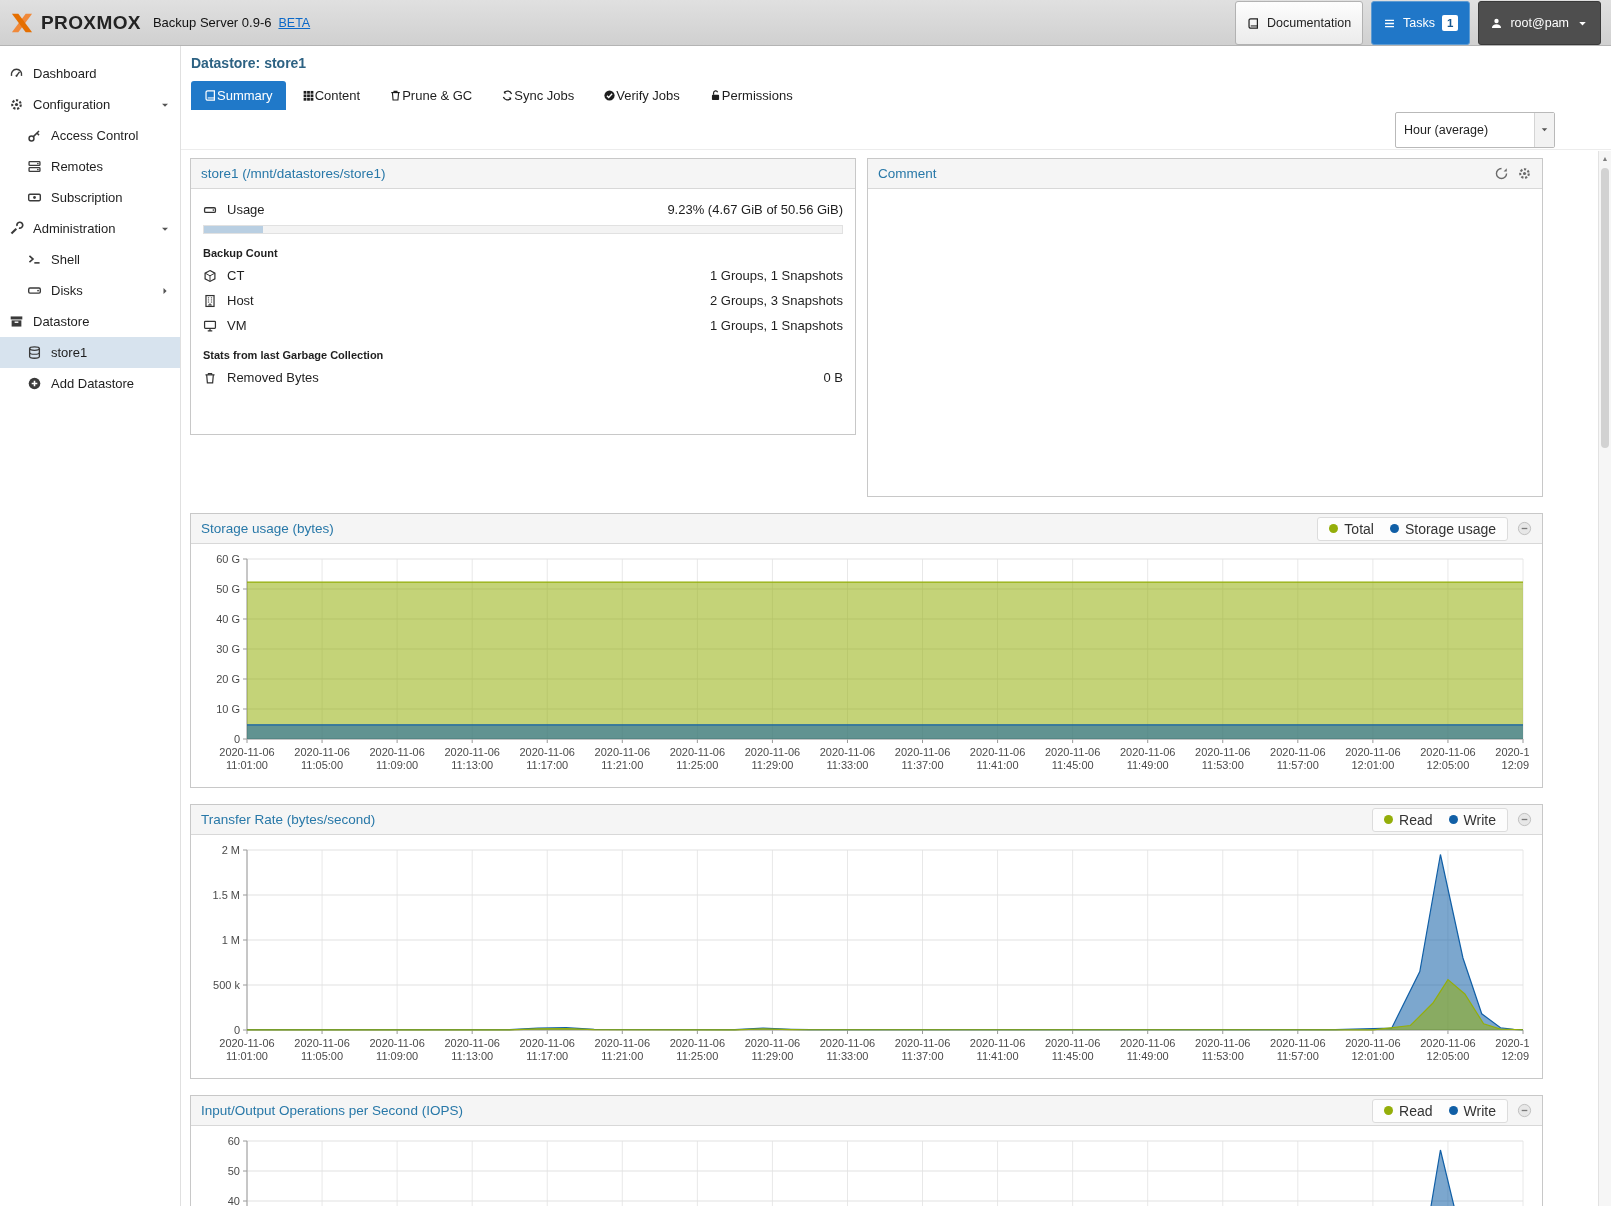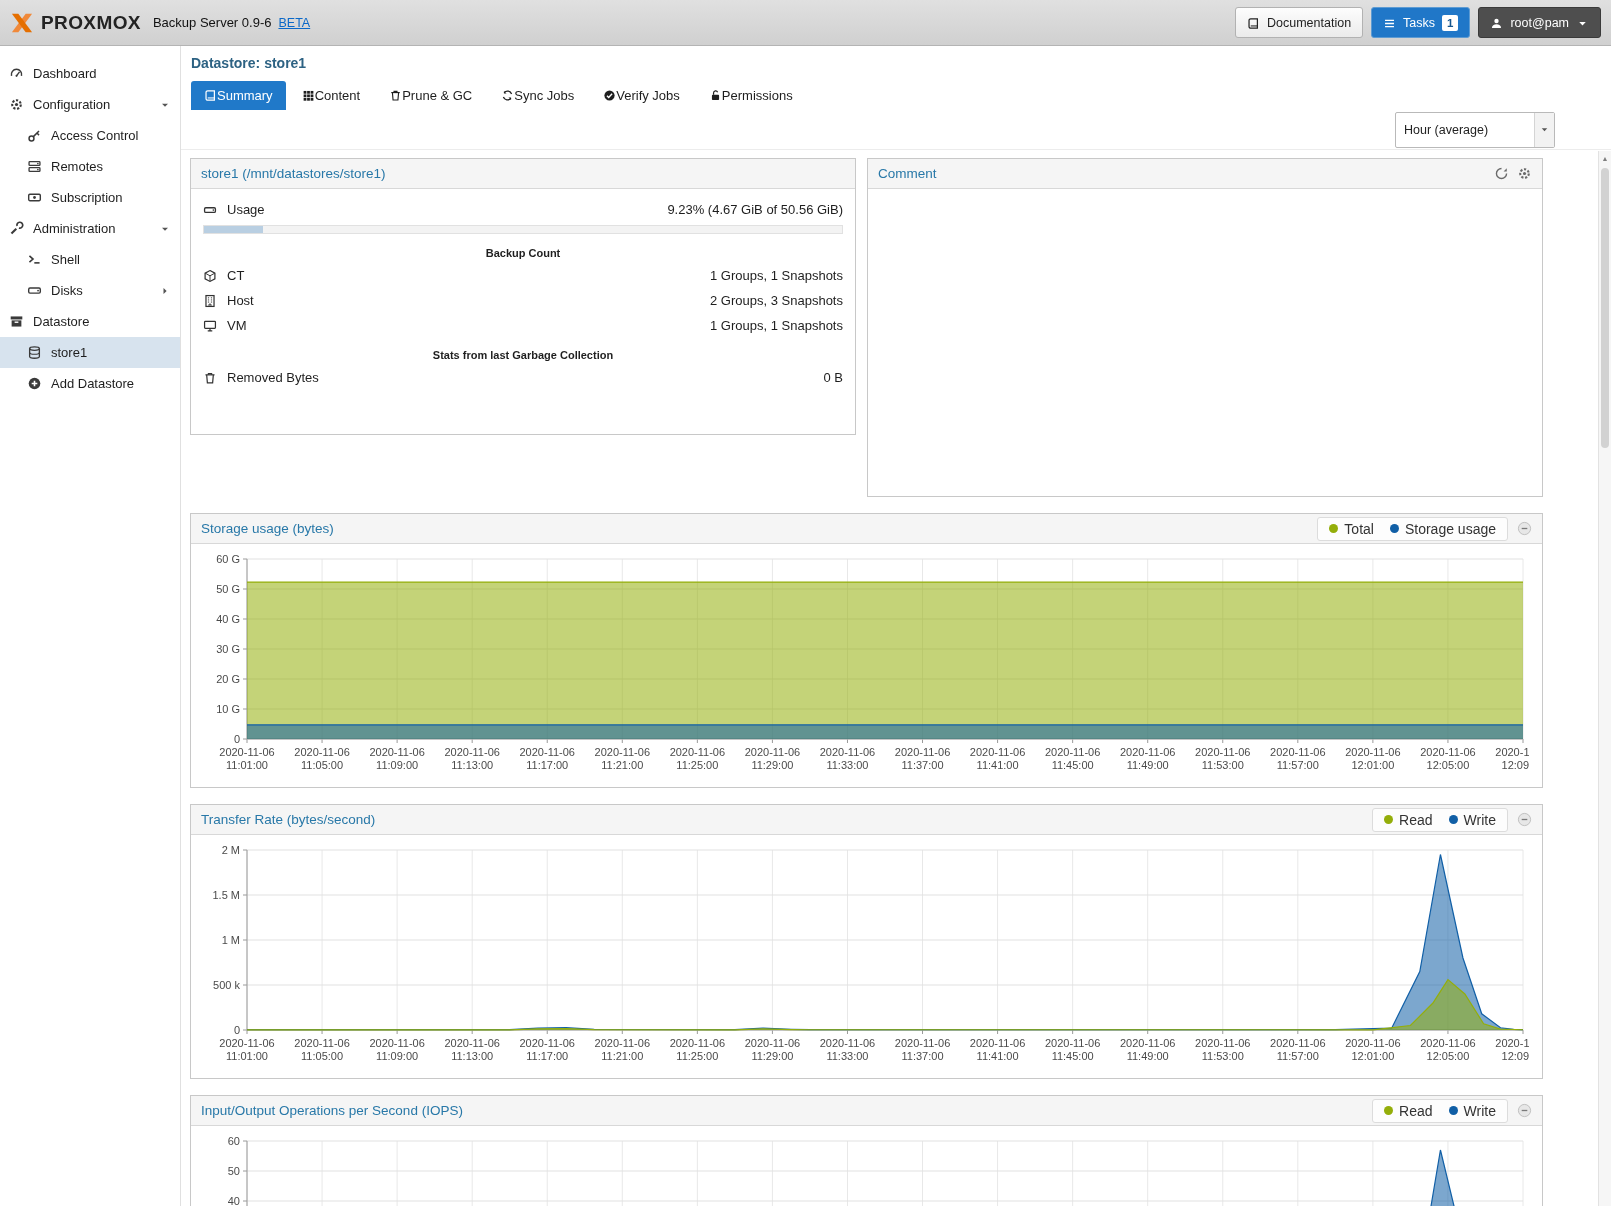--- a/index.html
+++ b/index.html
@@ -9,21 +9,21 @@
 
   
   .topbar { position:absolute; top:0; left:0; right:0; height:46px;
     background:linear-gradient(#e0e0e0,#d0d0d0); border-bottom:1px solid #b4b4b4;
     display:flex; align-items:center; padding:0 10px; z-index:5; }
   .brand { display:flex; align-items:center; }
   .brand-text { font-size:19px; font-weight:bold; letter-spacing:.4px; color:#232323; margin-left:7px; }
   .product { margin-left:12px; font-size:13px; color:#111; }
   .beta { color:#0a68c8; margin-left:7px; font-size:12.5px; text-decoration:underline; cursor:pointer; }
   .topbar .spacer { flex:1; }
-  .btn { display:inline-flex; align-items:center; gap:7px; height:31px; padding:0 11px;
+  .btn { display:inline-flex; align-items:center; gap:7px; height:44px; padding:0 11px;
     border-radius:3px; font-size:12.5px; cursor:pointer; font-family:inherit; border:1px solid transparent; }
   .btn + .btn { margin-left:8px; }
   .btn.light { background:linear-gradient(#fdfdfd,#ebebeb); border-color:#b2b2b2; color:#222; }
   .btn.primary { background:#2077c8; border-color:#5d9bd3; color:#fff; }
   .btn.dark { background:#4e4e4e; border-color:#3a3a3a; color:#fff; }
   .badge { background:#fff; color:#15568f; border-radius:2px; padding:0 5px; font-size:11.5px;
     font-weight:bold; height:16px; line-height:16px; }
   .btn svg { width:13px; height:13px; }
 
   
@@ -50,21 +50,21 @@
     padding:0 56px 0 10px; border-bottom:1px solid #ececec; }
   .combo { display:flex; align-items:center; width:160px; height:36px; border:1px solid #b9b9b9;
     background:#fff; border-radius:2px; cursor:pointer; }
   .combo .val { flex:1; padding:0 8px; font-size:12.5px; color:#222; white-space:nowrap; overflow:hidden; }
   .combo .trig { width:20px; height:100%; display:flex; align-items:center; justify-content:center;
     border-left:1px solid #d4d4d4; background:#f2f2f2; color:#555; }
   .combo .trig svg { width:11px; height:11px; }
 
   .content { padding:8px 68px 0 9px; }
   .row-panels { display:flex; gap:11px; margin-bottom:16px; }
-  .panel { background:#fff; border:1px solid #c8c8c8;text-align:center; }
+  .panel { background:#fff; border:1px solid #c8c8c8; }
   .panel-header { display:flex; align-items:center; height:30px; padding:0 10px;
     background:#f5f5f5; border-bottom:1px solid #d8d8d8; }
   .panel-title { color:#2878a8; font-size:13.5px; }
   .store-panel { width:666px; height:277px; }
   .comment-panel { flex:1; height:339px; }
   .tools { margin-left:auto; display:flex; gap:8px; color:#6a6a6a; }
   .tools .tool { display:inline-flex; cursor:pointer; } .tools .tool svg { width:15px; height:15px; }
 
   .panel-body { padding:8px 12px; }
   .srow { display:flex; align-items:center; gap:9px; padding:5px 0; font-size:13px; }

